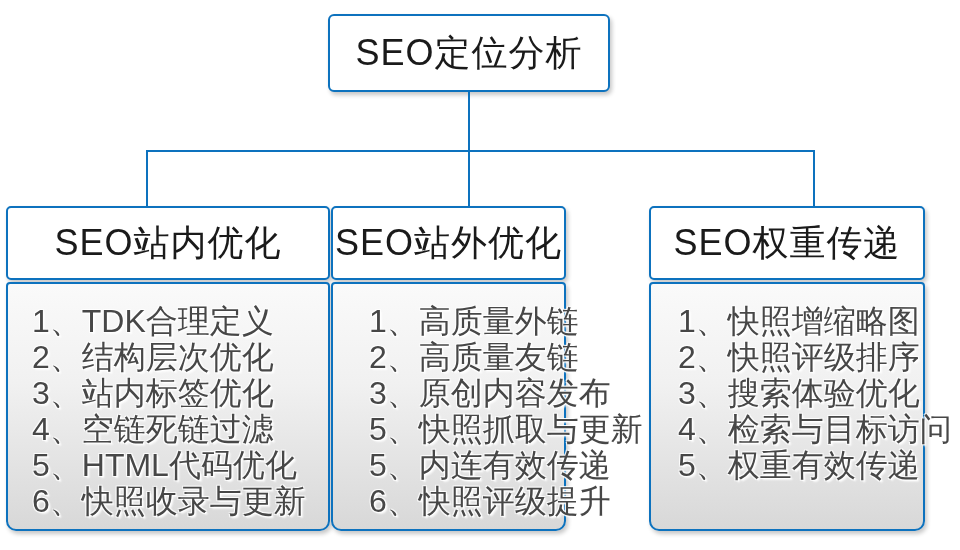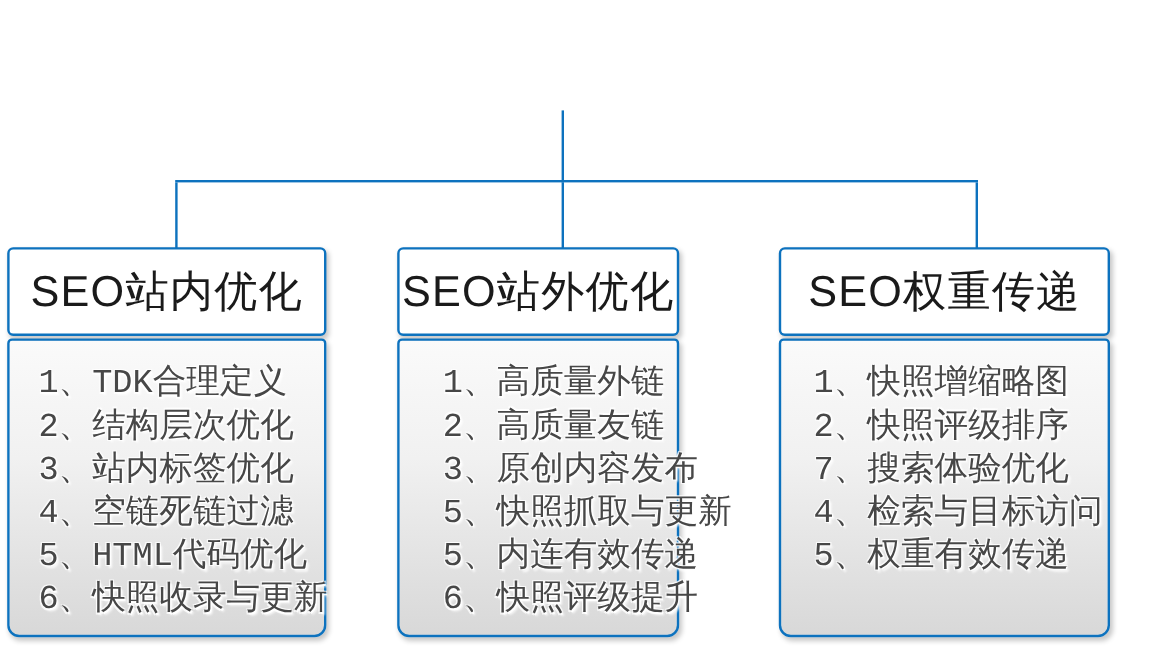--- a/index.html
+++ b/index.html
@@ -25,44 +25,43 @@
     border-radius:6px;
     display:flex;align-items:center;justify-content:center;
     color:var(--title-text);
     font-size:36px;
     letter-spacing:1px;
     box-shadow:2px 3px 4px rgba(0,0,0,.22);
     white-space:nowrap;
   }
   .root-node{left:328px;top:14px;width:282px;height:78px;}
   .branch-title{top:206px;height:74px;border-radius:5px;}
-  .col0{left:6px;width:266px;}
+  .col0{left:6px;width:324px;}
   .col1{left:331px;width:235px;}
   .col2{left:649px;width:276px;}
   .branch-list{
     position:absolute;
     top:282px;height:249px;
     border:2px solid var(--accent);
     border-radius:4px 4px 10px 10px;
     background:linear-gradient(180deg,var(--grad-top) 0%,#f1f1f1 40%,var(--grad-bottom) 100%);
     box-shadow:2px 3px 4px rgba(0,0,0,.22);
     padding-top:19px;
   }
   .list-item{
-    font-size:28px;
+    font-size:32px;
     line-height:36px;
     color:var(--item-text);
     white-space:nowrap;
     text-shadow:
       1px 1px 0 rgba(255,255,255,.95),
      -1px -1px 0 rgba(255,255,255,.75),
       1px -1px 0 rgba(255,255,255,.75),
      -1px  1px 0 rgba(255,255,255,.75),
       2px 2px 2px rgba(255,255,255,.9);
-    font-family: Liberation Mono, monospace;
   }
   .col0 .list-item{padding-left:24px;}
   .col1 .list-item{padding-left:36px;}
   .col2 .list-item{padding-left:27px;}
   .line{
     position:absolute;
     background:var(--accent);
   }
   .v{width:2px;}
   .h{height:2px;}
@@ -70,20 +69,23 @@
   .line-bus{left:146px;top:150px;width:669px;}
   .line-drop-left{left:146px;top:152px;height:55px;}
   .line-drop-mid{left:468px;top:152px;height:55px;}
   .line-drop-right{left:813px;top:152px;height:55px;}
 </style>
 </head>
 <body>
 
 <div class="canvas">
 
+  <div class="node root-node">
+    <span>SEO定位分析</span>
+  </div>
 
   <div class="line v line-root"></div>
   <div class="line h line-bus"></div>
   <div class="line v line-drop-left"></div>
   <div class="line v line-drop-mid"></div>
   <div class="line v line-drop-right"></div>
 
   <div class="node branch-title col0">
     <span>SEO站内优化</span>
   </div>
@@ -107,18 +109,18 @@
     <div class="list-item">5、内连有效传递</div>
     <div class="list-item">6、快照评级提升</div>
   </div>
 
   <div class="node branch-title col2">
     <span>SEO权重传递</span>
   </div>
   <div class="branch-list col2">
     <div class="list-item">1、快照增缩略图</div>
     <div class="list-item">2、快照评级排序</div>
-    <div class="list-item">7、搜索体验优化</div>
+    <div class="list-item">3、搜索体验优化</div>
     <div class="list-item">4、检索与目标访问</div>
     <div class="list-item">5、权重有效传递</div>
   </div>
 
 </div>
 
 </body></html>

